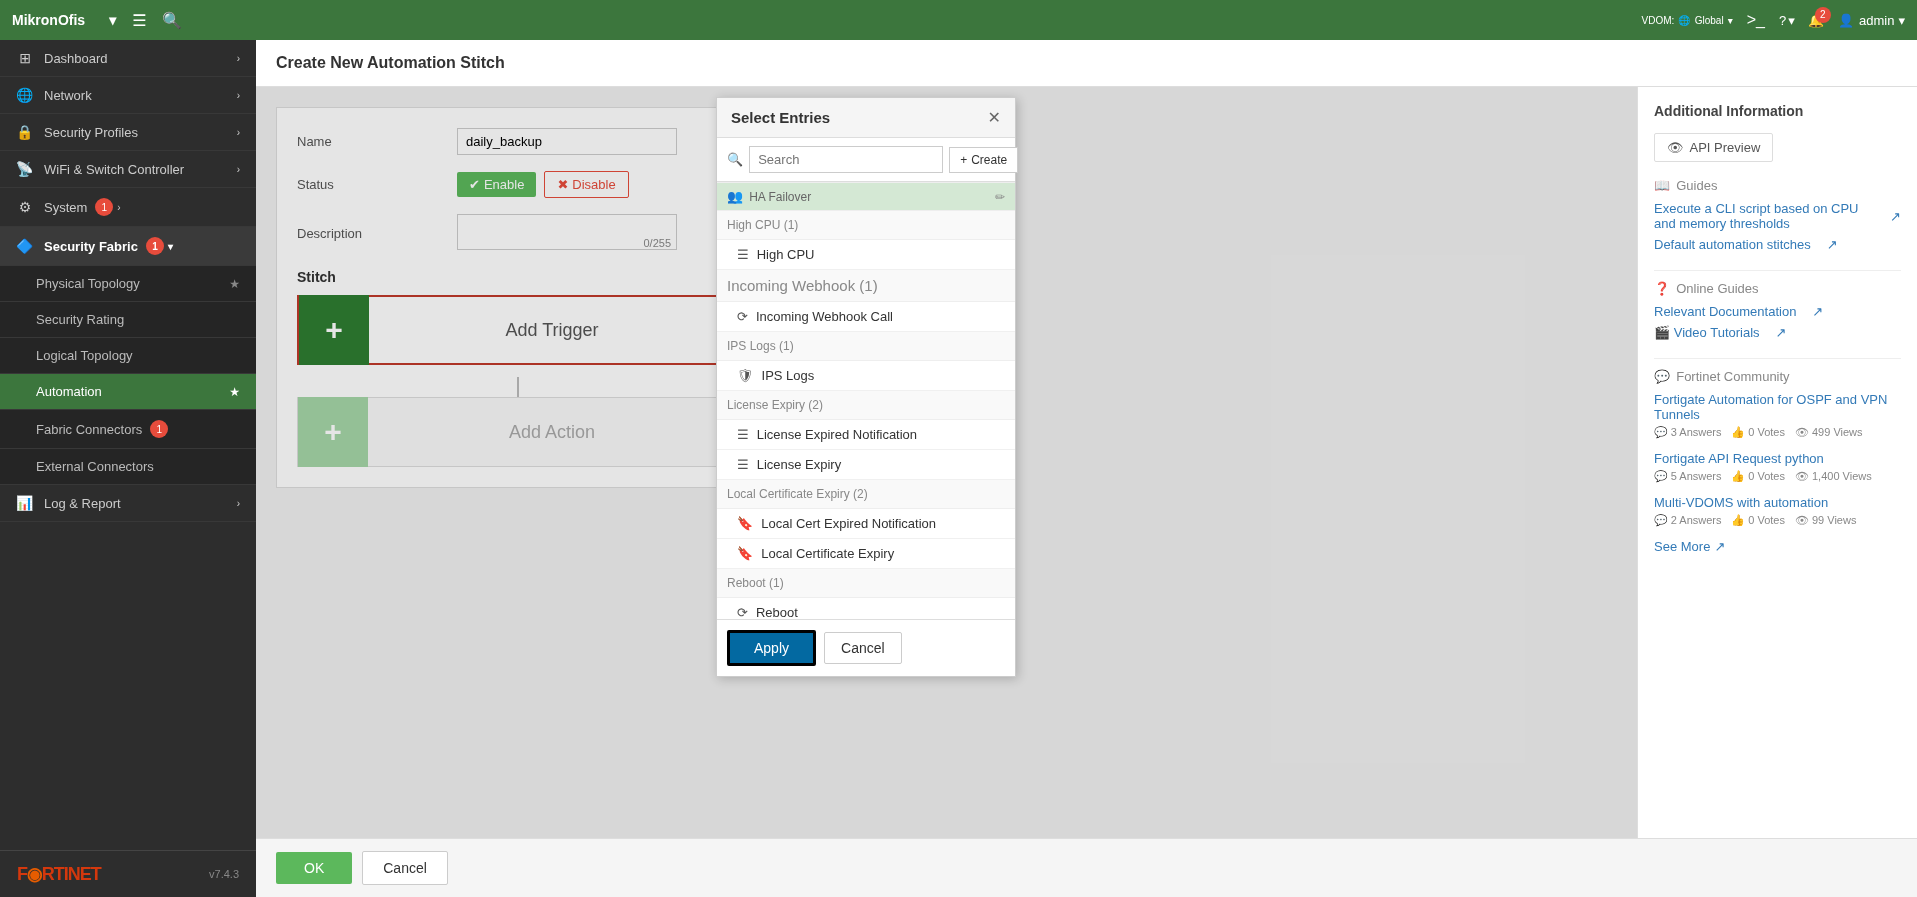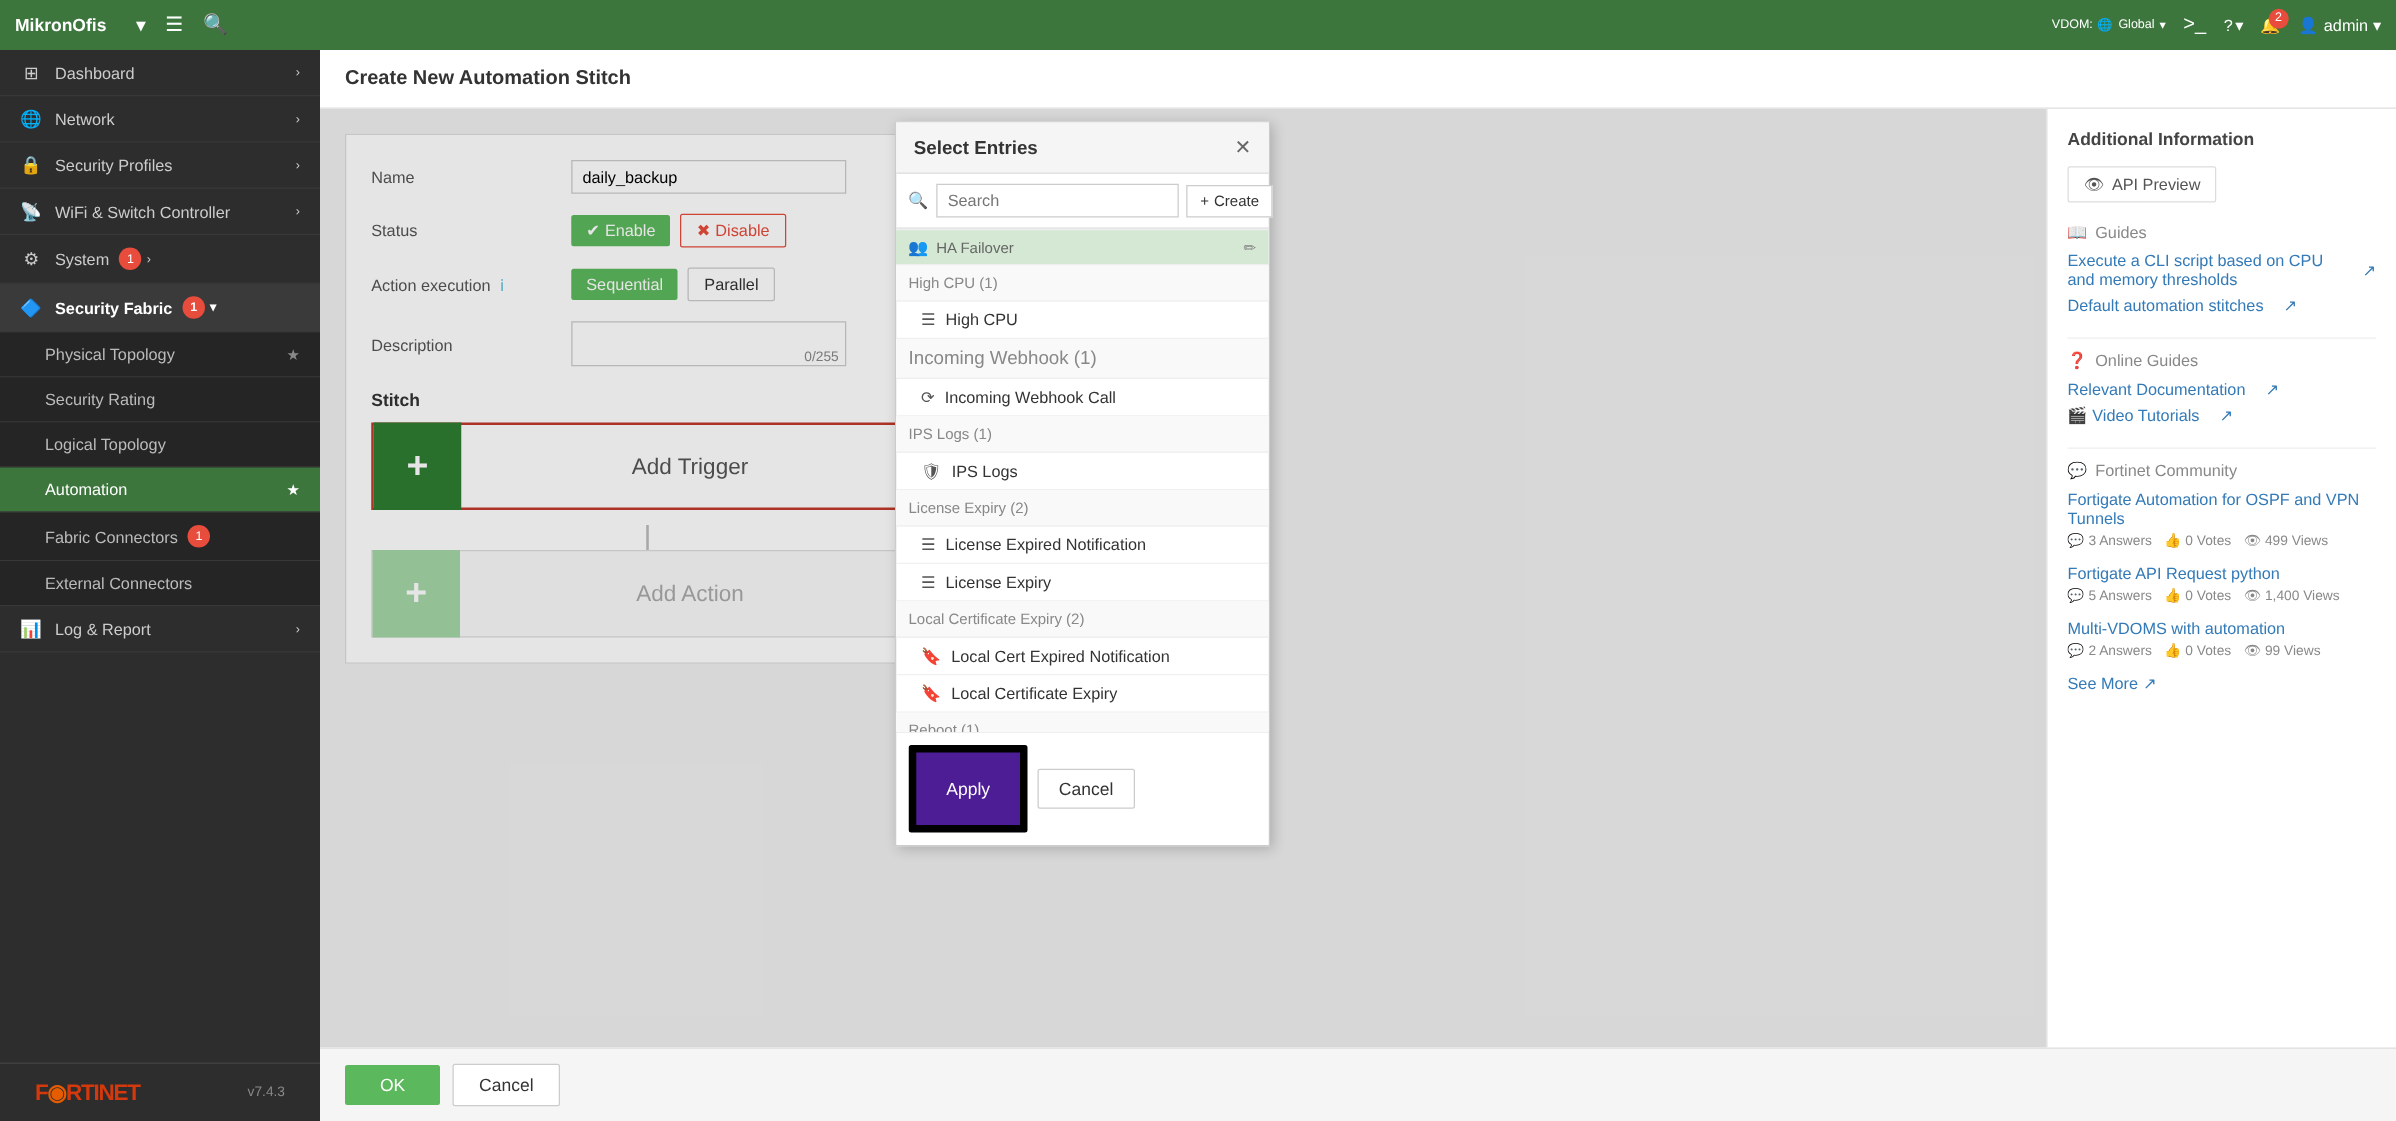--- a/index.html
+++ b/index.html
@@ -70,21 +70,21 @@
       color: white;
       border-radius: 50%;
       width: 18px; height: 18px;
       font-size: 10px;
       display: flex; align-items: center; justify-content: center;
       margin-left: 8px;
     }
     .sidebar-star { margin-left: auto; color: #888; font-size: 12px; }
     .sidebar-footer {
       margin-top: auto;
-      padding: 12px 28px;
+      padding: 12px 17px;
       display: flex;
       align-items: center;
       gap: 14px;
       border-top: 1px solid #444;
       text-align: right;
     }
     .fortinet-logo {
       font-size: 18px;
       font-weight: bold;
       color: #d4380d;
@@ -385,24 +385,24 @@
 
     .modal-footer {
       border-top: 1px solid #ddd;
       padding: 10px;
       display: flex;
       gap: 8px;
       flex-shrink: 0;
       align-items: center;
     }
     .btn-apply {
-      background: #4c1d95;
+      background: #0369a1;
       color: white;
-      border: 6px solid #000000;
-      padding: 21px 24px;
+      border: 3px solid #000000;
+      padding: 7px 24px;
       font-size: 14px;
       cursor: pointer;
       border-radius: 2px;
     }
     .btn-cancel-modal {
       background: white;
       border: 1px solid #ccc;
       padding: 7px 16px;
       font-size: 14px;
       cursor: pointer;
@@ -579,30 +579,20 @@
                 <span>✔</span>
                 <span>Enable</span>
               </button>
               <button class="btn-disable">
                 <span>✖</span>
                 <span>Disable</span>
               </button>
             </div>
           </div>
 
-          <div class="form-row">
-            <div class="form-label">
-              <span>Action execution</span>
-              <span class="info-icon">ℹ</span>
-            </div>
-            <div class="form-value">
-              <button class="btn-sequential">Sequential</button>
-              <button class="btn-parallel">Parallel</button>
-            </div>
-          </div>
 
           <div class="form-row">
             <div class="form-label">Description</div>
             <div class="form-value">
               <div class="textarea-wrap">
                 <textarea class="textarea-field" style=""></textarea>
                 <span class="textarea-count">0/255</span>
               </div>
             </div>
           </div>

